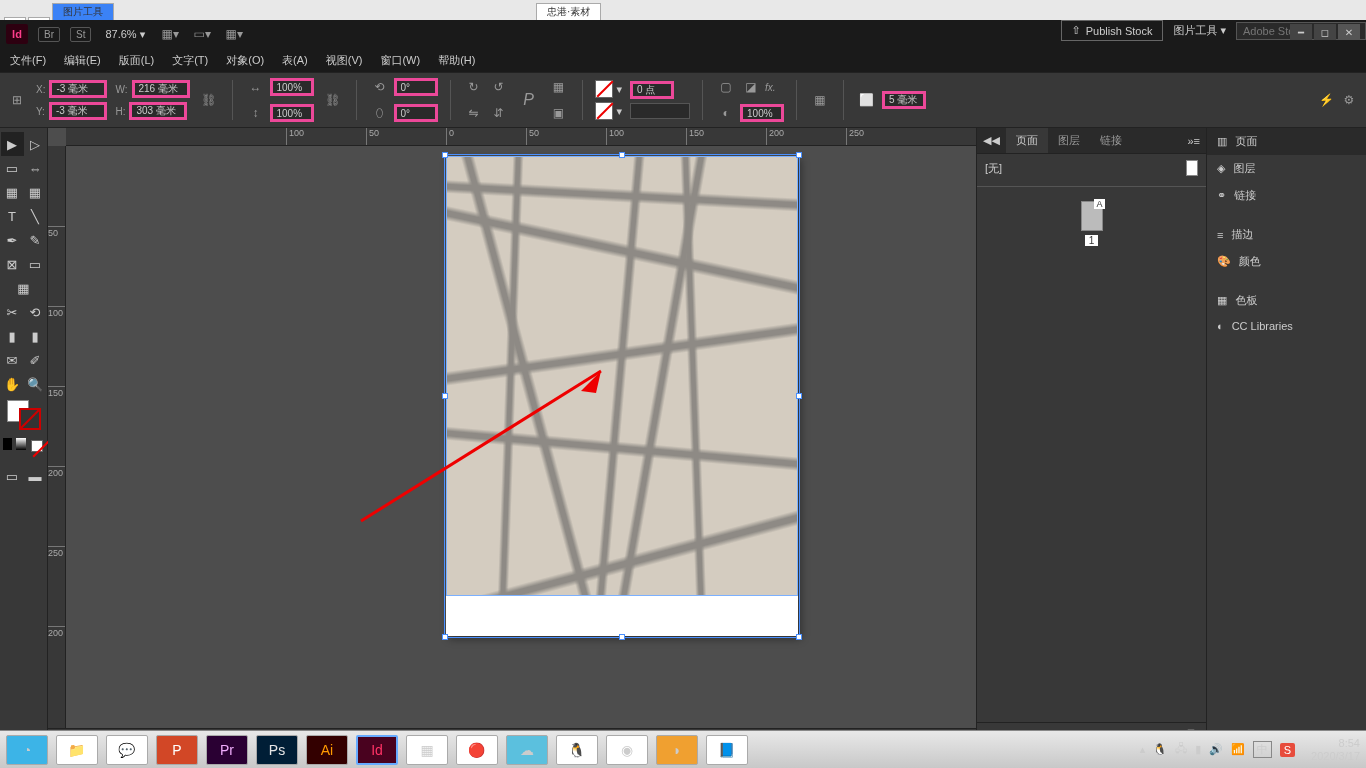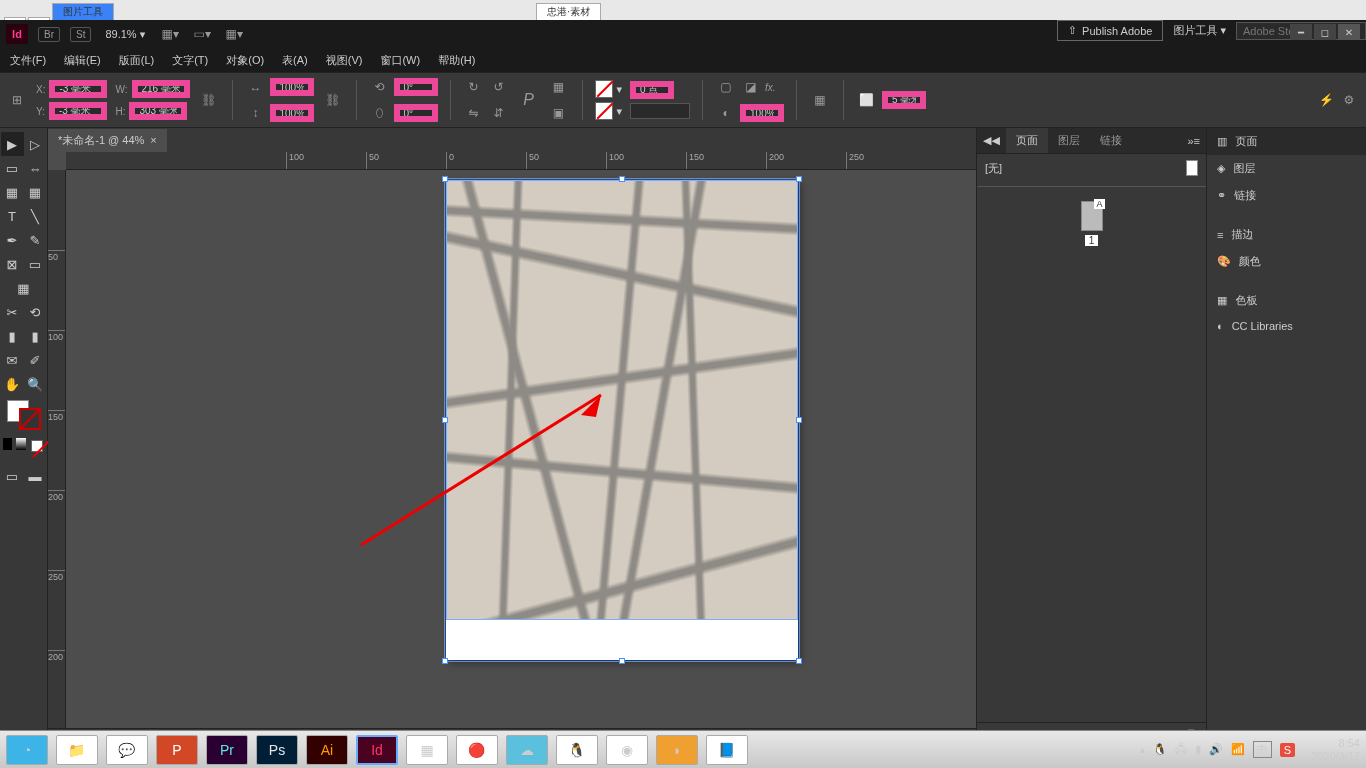--- a/index.html
+++ b/index.html
@@ -11,21 +11,21 @@
 .tab-strip .hl{background:#3b82f6}
 .app-bar{height:28px;background:#1a1a1a;display:flex;align-items:center;padding:0 6px;gap:10px;position:relative}
 .id-logo{width:22px;height:20px;background:#2d0010;color:#ff3d8b;font-weight:bold;font-size:11px;display:flex;align-items:center;justify-content:center;border-radius:2px}
 .pill{border:1px solid #555;padding:1px 5px;font-size:10px;color:#999;border-radius:2px}
 .zoom-sel{font-size:11px;color:#ccc;padding:0 4px}
 .win-ctrl{position:absolute;right:6px;top:4px;display:flex;gap:2px}
 .win-ctrl div{width:22px;height:16px;background:#444;color:#ccc;display:flex;align-items:center;justify-content:center;font-size:10px}
 .win-ctrl .x{background:#555}
 .menu-bar{height:24px;background:#1a1a1a;display:flex;align-items:center;gap:18px;padding:0 10px;font-size:12px;color:#ccc}
 .ctrl-bar{height:56px;background:#383838;border-top:1px solid #222;border-bottom:1px solid #222;display:flex;align-items:center;padding:0 6px;gap:8px;position:relative}
-.fld{background:#2a2a2a;border:6px solid #ec4899;font-size:10px;color:#ccc;padding:1px 4px;width:58px;height:18px}
+.fld{background:#2a2a2a;border:3px solid #ec4899;font-size:10px;color:#ccc;padding:1px 4px;width:58px;height:18px}
 .fld.sm{width:44px}
 .lbl{font-size:10px;color:#999}
 .col{display:flex;flex-direction:column;gap:4px}
 .iconbtn{width:22px;height:22px;display:flex;align-items:center;justify-content:center;color:#999;font-size:12px}
 .sep{width:1px;height:40px;background:#555;margin:0 4px}
 .main{display:flex;height:620px}
 .toolbox{width:48px;background:#383838;border-right:1px solid #222;display:flex;flex-direction:column;align-items:center;padding-top:4px;gap:0}
 .tool-row{display:flex;width:46px;height:24px}
 .tool{width:23px;height:24px;display:flex;align-items:center;justify-content:center;color:#ccc;font-size:13px}
 .tool.wide{width:46px}
@@ -92,26 +92,26 @@
   <div class="t sel"></div>
   <div class="t"></div>
   <div class="t hl">图片工具</div>
   <div class="t" style="margin-left:420px">忠港·素材</div>
 </div>
 
 <div class="app-bar">
   <div class="id-logo">Id</div>
   <div class="pill">Br</div>
   <div class="pill">St</div>
-  <div class="zoom-sel"><span>89.1%</span> ▾</div>
+  <div class="zoom-sel"><span>87.6%</span> ▾</div>
   <div class="iconbtn">▦▾</div>
   <div class="iconbtn">▭▾</div>
   <div class="iconbtn">▦▾</div>
   <div class="topgap">
-    <div class="pub-btn">⇧ <span>Publish Adobe</span></div>
+    <div class="pub-btn">⇧ <span>Publish Stock</span></div>
     <div><span>图片工具</span> ▾</div>
     <input class="search" placeholder="Adobe Stock" style="">
     <div class="win-ctrl">
       <div>━</div>
       <div>◻</div>
       <div class="x">✕</div>
     </div>
   </div>
 </div>
 
@@ -290,26 +290,20 @@
           <span class="swatch none" style="width:12px;height:12px"></span>
         </div>
       </div>
     <div class="tool-row" style="margin-top:6px">
         <div class="tool">▭</div>
         <div class="tool">▬</div>
       </div>
   </div>
 
   <div class="doc-area">
-    <div class="doc-tab">
-      <div class="t">
-          <span>*未命名-1 @ 44%</span>
-          <span>×</span>
-        </div>
-    </div>
     <div class="ruler-h">
       <div class="tick" style="left:220px">100</div>
       <div class="tick" style="left:300px">50</div>
       <div class="tick" style="left:380px">0</div>
       <div class="tick" style="left:460px">50</div>
       <div class="tick" style="left:540px">100</div>
       <div class="tick" style="left:620px">150</div>
       <div class="tick" style="left:700px">200</div>
       <div class="tick" style="left:780px">250</div>
     </div>
@@ -423,21 +417,21 @@
         <span>CC Libraries</span>
       </div>
   </div>
 </div>
 
 <div class="taskbar">
   <div class="tb" style="background:#3cb4e7">◔</div>
   <div class="tb">📁</div>
   <div class="tb" style="color:#1aad19">💬</div>
   <div class="tb" style="background:#d24726;color:#fff">P</div>
-  <div class="tb" style="background:#2a0033;color:#5eead4">Pr</div>
+  <div class="tb" style="background:#2a0033;color:#f0abfc">Pr</div>
   <div class="tb" style="background:#001e36;color:#e5e5e5">Ps</div>
   <div class="tb" style="background:#330000;color:#ff9a00">Ai</div>
   <div class="tb" style="background:#49021f;color:#ff3366;border:2px solid #6af">Id</div>
   <div class="tb">▦</div>
   <div class="tb">🔴</div>
   <div class="tb" style="background:#5bc0de">☁</div>
   <div class="tb">🐧</div>
   <div class="tb">◉</div>
   <div class="tb" style="background:#f0a030">◗</div>
   <div class="tb">📘</div>

